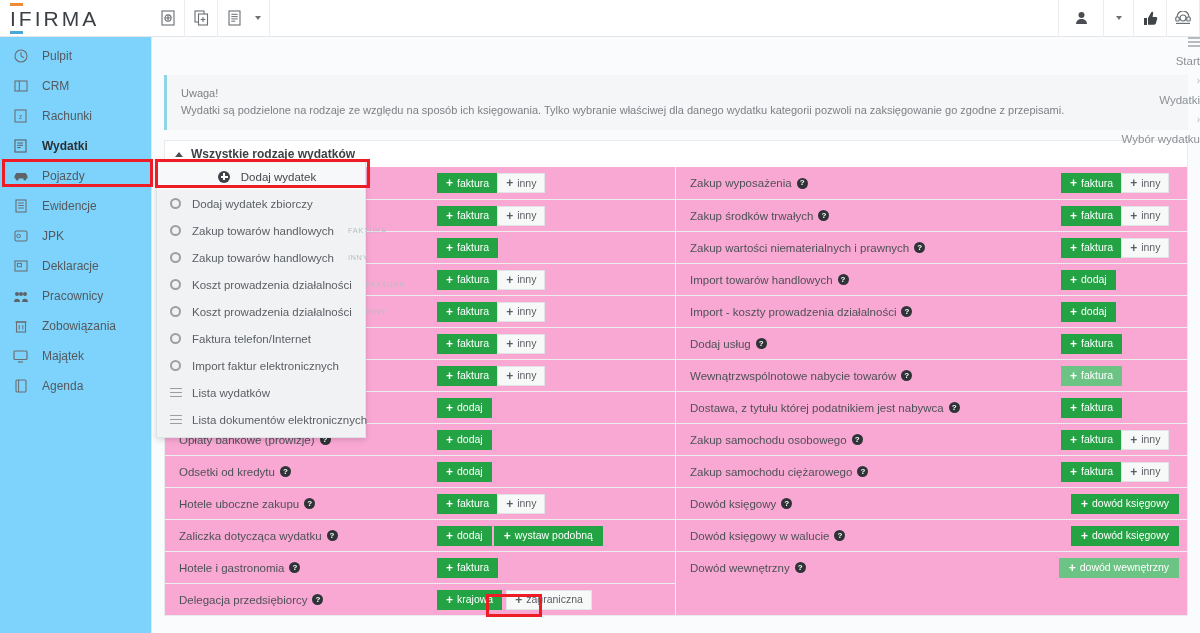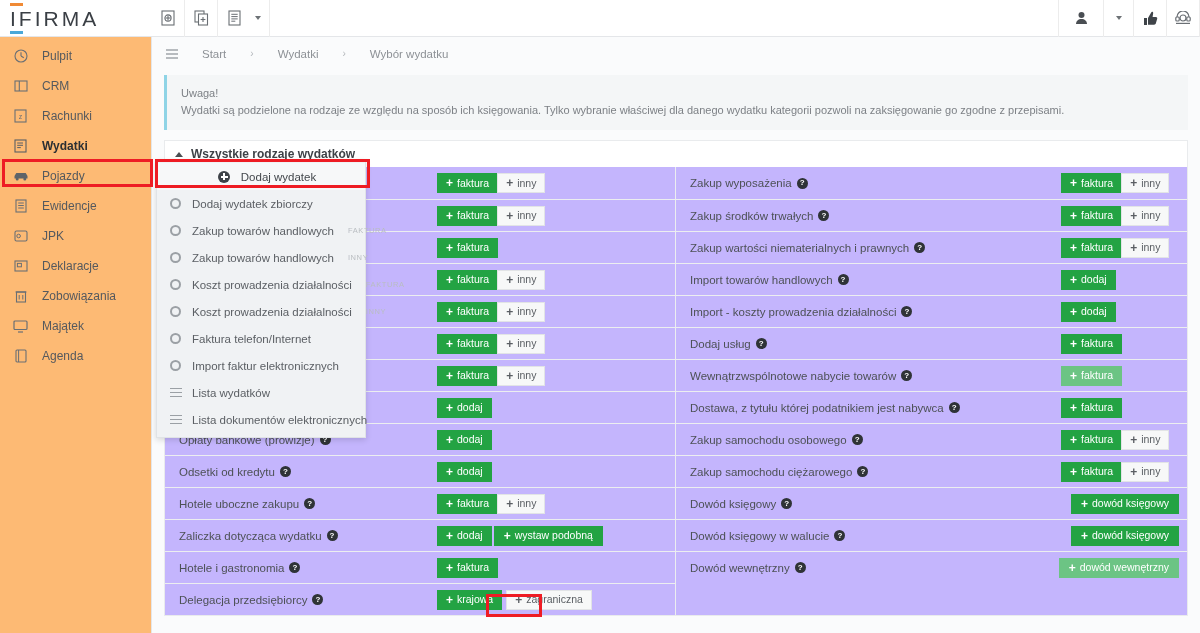--- a/index.html
+++ b/index.html
@@ -53,21 +53,21 @@
   .tb-spacer { flex: 1; }
   .tb-right { display: flex; align-items: center; height: 37px; }
   .tb-right .tb-icon-btn { border-right: 1px solid #ececec; border-left: none; }
   .tb-right .tb-cell-first { border-left: 1px solid #ececec; }
 
   svg { display: block; }
 
   
   .sidebar {
     position: absolute; top: 37px; left: 0; width: 152px; height: 596px;
-    background: #fdba74; border-right: 1px solid #e4e6e9;
+    background: #7dd3fc; border-right: 1px solid #e4e6e9;
     padding-top: 4px;
   }
   .side-item {
     height: 30px; display: flex; align-items: center;
     padding-left: 12px; gap: 13px; color: #55595e; font-size: 12px;
     position: relative;
   }
   .side-item .ico { width: 17px; display: flex; justify-content: center; color: #6a6f74; }
   .side-item.active { color: #2b2f33; font-weight: bold; }
   .side-item.active .label { font-weight: bold; }
@@ -76,34 +76,34 @@
   .red-box {
     position: absolute; border: 3px solid #ee1c24; pointer-events: none; z-index: 60;
   }
 
   
   .main {
     position: absolute; top: 37px; left: 152px; width: 1048px; height: 596px;
     background: #fafbfc; overflow: hidden;
   }
   .breadcrumb {
-    height: 33px; display: flex; align-items: center; gap: 24px;
-    padding-left: 14px; font-size: 11.5px; color: #8d9196;
+    height: 33px; display: flex; align-items: flex-end; gap: 8px;
+    padding-left: 14px; font-size: 11.5px; color: #8d9196; flex-direction: column;
   }
   .bc-sep { color: #b4b8bc; font-size: 10px; }
   .bc-item { color: #8d9196; }
 
   .notice {
     margin: 5px 12px 0 12px; background: #f4f6f7;
     border-left: 3px solid #8fd4e6; padding: 10px 12px 11px 14px;
     color: #7d8186; font-size: 11px; line-height: 1.55;
   }
   .notice .ttl { display: block; }
 
-  .panel { margin: 10px 12px 0 12px; background: #c4b5fd; border: 1px solid #e9ebed; }
+  .panel { margin: 10px 12px 0 12px; background: #f9a8d4; border: 1px solid #e9ebed; }
   .panel-head {
     height: 26px; display: flex; align-items: center; gap: 8px;
     padding-left: 10px; font-size: 12px; font-weight: bold; color: #3e4247;
     background: #fff;
   }
   .caret-up {
     width: 0; height: 0; border-left: 4px solid transparent;
     border-right: 4px solid transparent; border-bottom: 5px solid #4b4f53;
   }
 
@@ -353,20 +353,31 @@
     <div class="side-item">
       <span class="ico">
         <svg width="14" height="14" viewBox="0 0 14 14">
             <rect x="1" y="2" width="12" height="10" fill="none" stroke="#6a6f74" stroke-width="1.1"></rect>
             <rect x="3.4" y="4.4" width="4" height="3.4" fill="none" stroke="#6a6f74" stroke-width="1"></rect>
           </svg>
       </span>
       <span class="label">Deklaracje</span>
     </div>
 
+    <div class="side-item">
+      <span class="ico">
+        <svg width="16" height="13" viewBox="0 0 16 13">
+            <circle cx="4" cy="4" r="2" fill="#5f6469"></circle>
+            <circle cx="12" cy="4" r="2" fill="#5f6469"></circle>
+            <circle cx="8" cy="4" r="2" fill="#5f6469"></circle>
+            <path d="M1 12c0-2 1.3-3.2 3-3.2S7 10 7 12zM9 12c0-2 1.3-3.2 3-3.2S15 10 15 12z" fill="#5f6469"></path>
+          </svg>
+      </span>
+      <span class="label">Pracownicy</span>
+    </div>
 
     <div class="side-item">
       <span class="ico">
         <svg width="12" height="14" viewBox="0 0 12 14">
             <rect x="1.5" y="3" width="9" height="10" fill="none" stroke="#6a6f74" stroke-width="1.1"></rect>
             <line x1="0.6" y1="3" x2="11.4" y2="3" stroke="#6a6f74" stroke-width="1.2"></line>
             <line x1="4.2" y1="6" x2="4.2" y2="10.5" stroke="#6a6f74" stroke-width="1"></line>
             <line x1="7.8" y1="6" x2="7.8" y2="10.5" stroke="#6a6f74" stroke-width="1"></line>
           </svg>
       </span>

